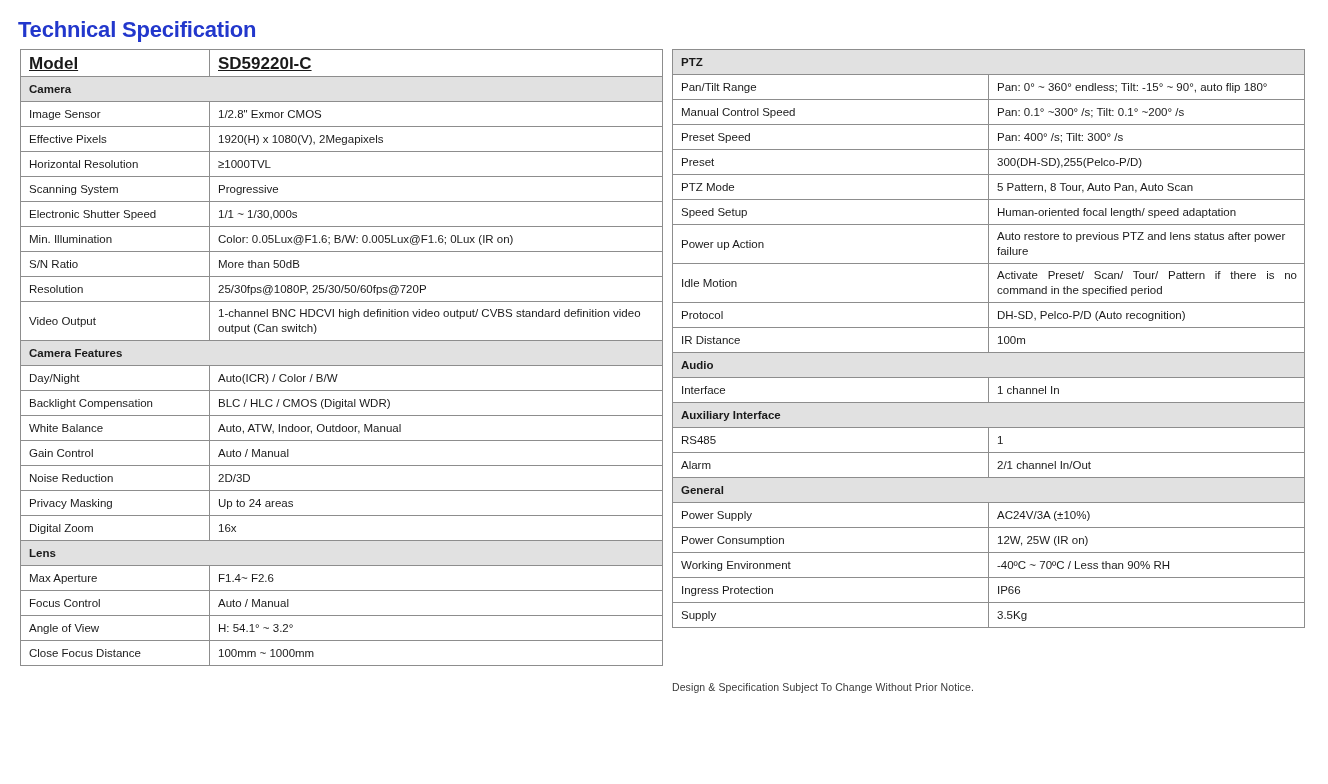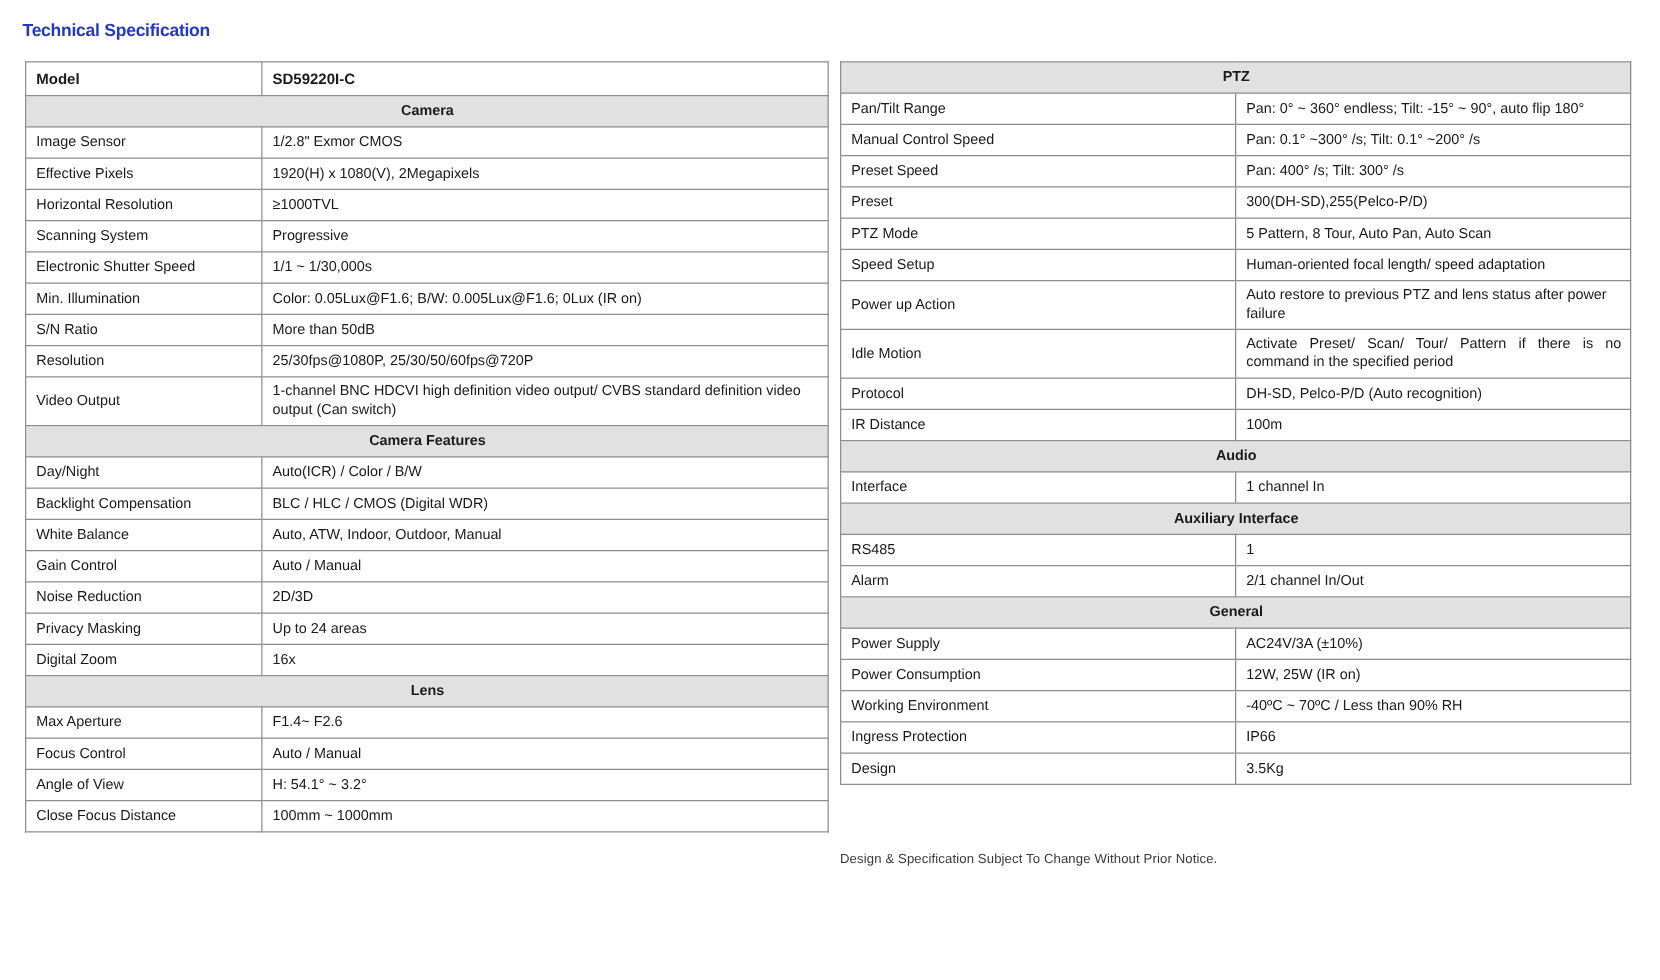--- a/index.html
+++ b/index.html
@@ -13,21 +13,21 @@
     font-family: "Liberation Sans", sans-serif;
     color: #1a1a1a;
     position: relative;
     overflow: hidden;
   }
 
   #page-title {
     position: absolute;
     left: 18px;
     top: 1px;
-    font-size: 14px;
+    font-size: 22px;
     font-weight: bold;
     color: #2237cc;
     letter-spacing: -0.2px;
     line-height: 28px;
   }
 
   .spec-table {
     position: absolute;
     border-collapse: collapse;
     table-layout: fixed;
@@ -58,28 +58,28 @@
   .label-cell {
     width: 173px;
   }
   #table-right .label-cell {
     width: 166px;
   }
 
   .section-row td {
     background: #e1e1e1;
     font-weight: bold;
-    text-align: center;
   }
 
   .model-row td {
     font-weight: bold;
-    font-size: 12px;
+    font-size: 17px;
     padding-top: 5px;
     padding-bottom: 5px;
+    text-decoration: underline;
   }
 
   .multiline {
     line-height: 24px;
     padding-top: 3px;
     padding-bottom: 3px;
   }
   .justified {
     text-align: justify;
     text-align-last: left;
@@ -278,19 +278,19 @@
       </tr>
       <tr>
         <td class="label-cell">Working Environment</td>
         <td class="value-cell">-40ºC ~ 70ºC / Less than 90% RH</td>
       </tr>
       <tr>
         <td class="label-cell">Ingress Protection</td>
         <td class="value-cell">IP66</td>
       </tr>
       <tr>
-        <td class="label-cell">Design</td>
+        <td class="label-cell">Supply</td>
         <td class="value-cell">3.5Kg</td>
       </tr>
     </tbody>
 </table>
 
 <div id="footer-notice">Design &amp; Specification Subject To Change Without Prior Notice.</div>
 
 </body></html>

